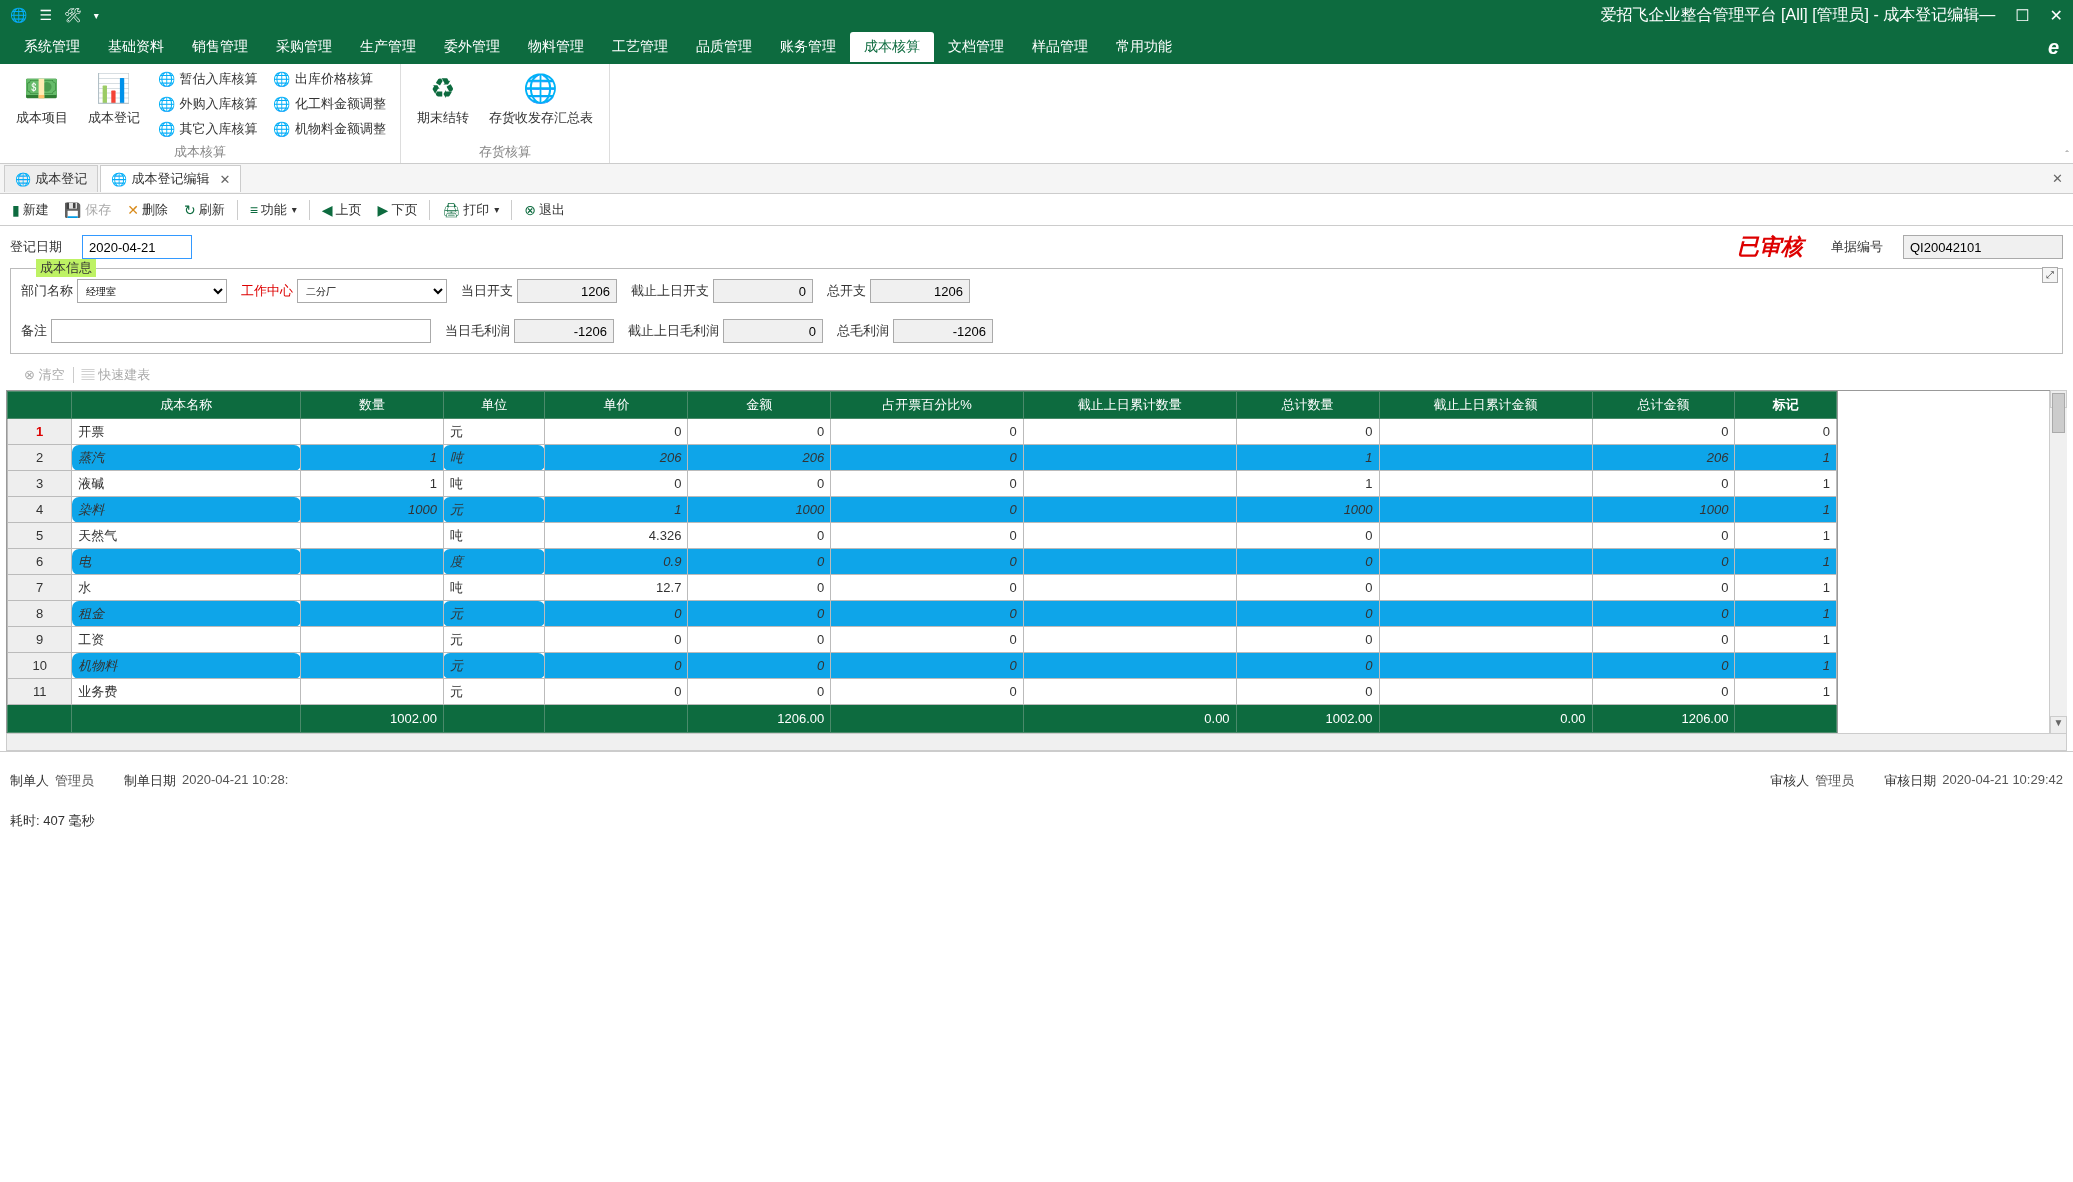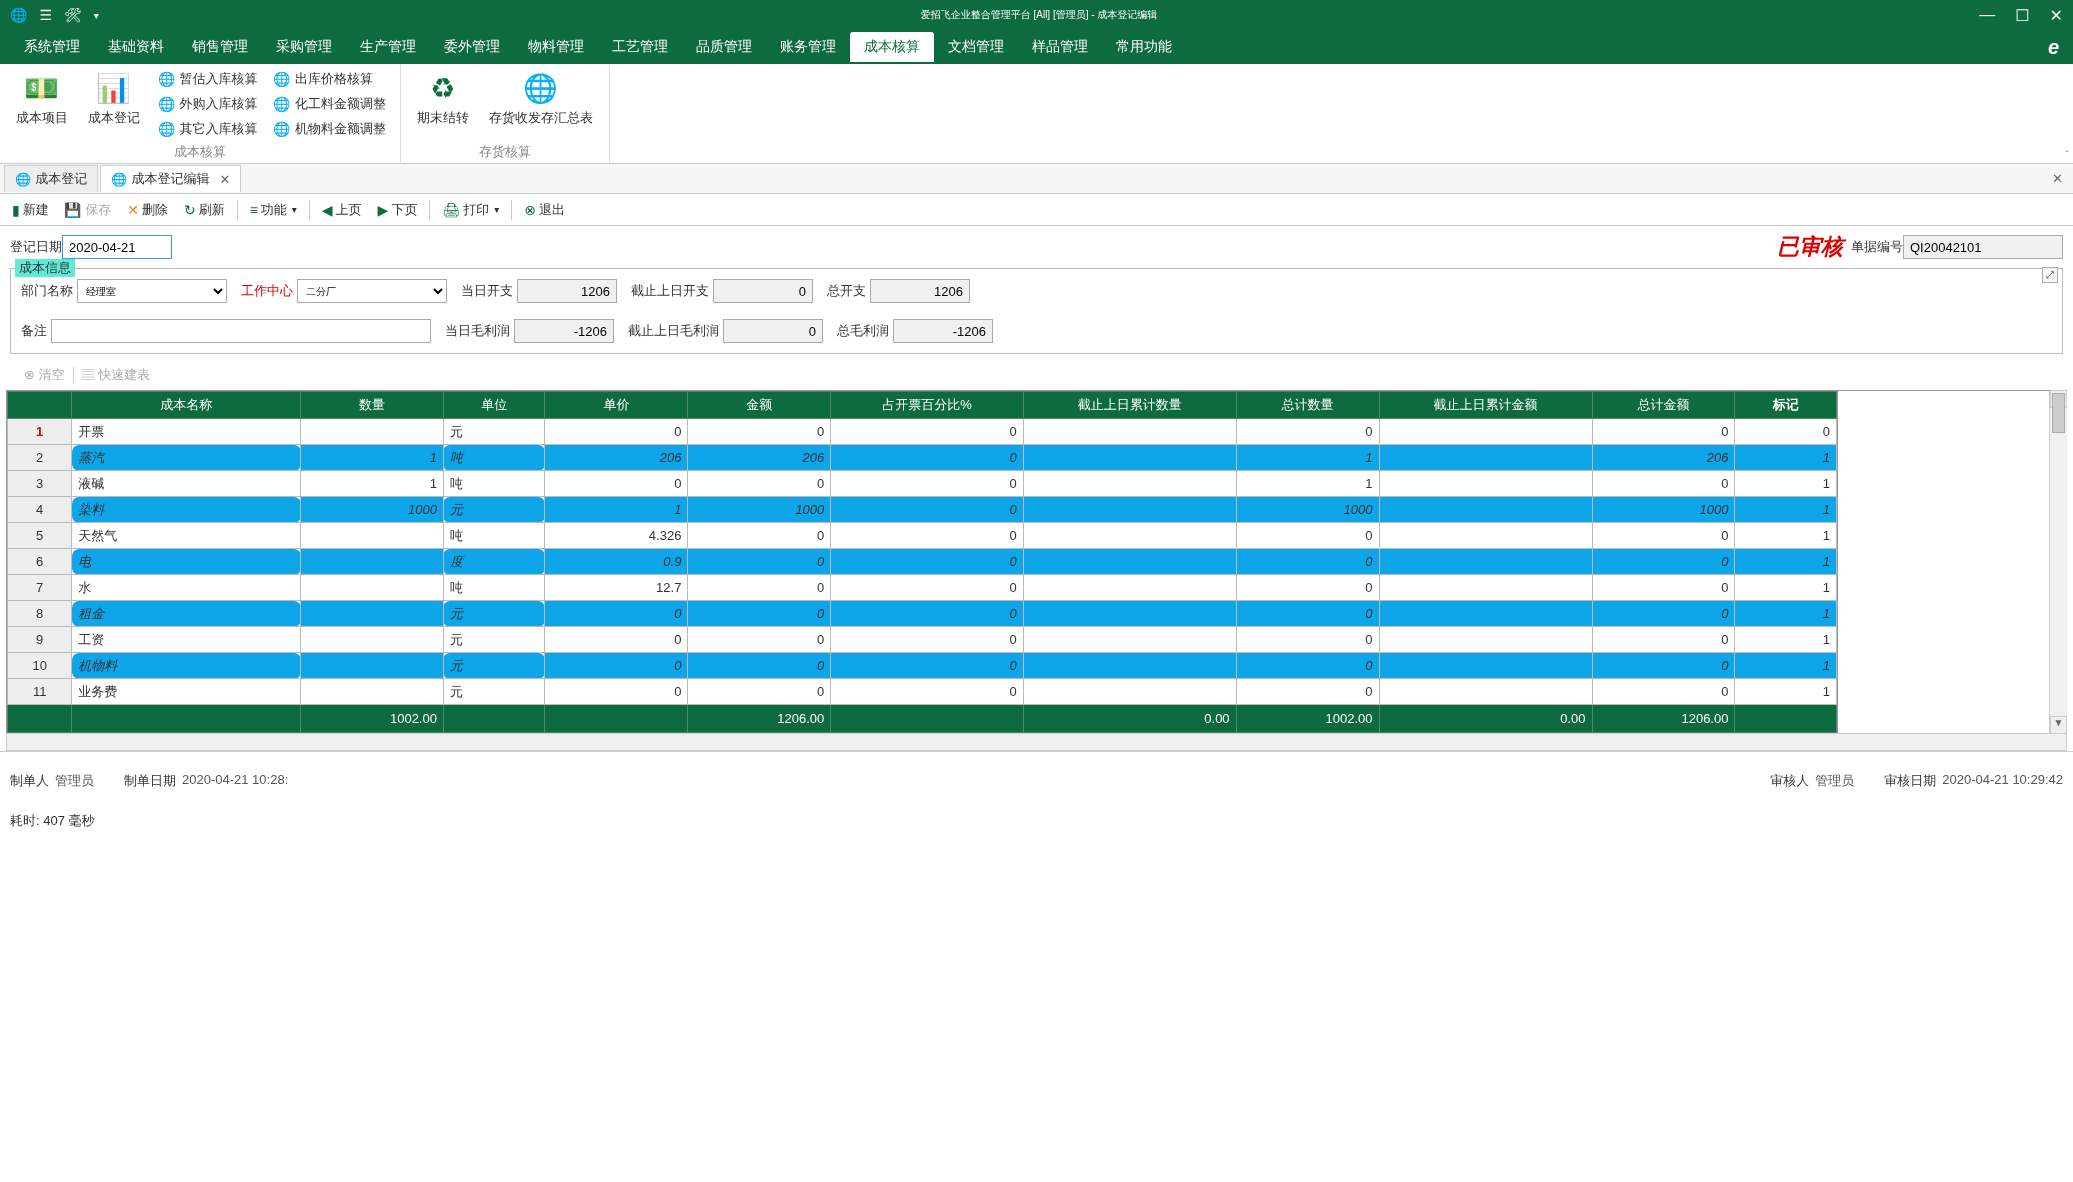--- a/index.html
+++ b/index.html
@@ -1,20 +1,20 @@
 <!DOCTYPE html>
 <html><head>
 <meta charset="utf-8">
 <style>
 * { box-sizing: border-box; margin: 0; padding: 0; }
 body { font-family: "Microsoft YaHei", Arial, sans-serif; font-size: 13px; background: #fff; color: #333; overflow: hidden; }
 .title-bar { background: #0d6b3f; color: #fff; height: 30px; display: flex; align-items: center; padding: 0 10px; }
 .title-bar .icons-left { display: flex; gap: 12px; align-items: center; }
 .title-bar .icons-left span { font-size: 14px; }
-.title-bar .title { flex: 1; text-align: center; font-size: 10px; }
+.title-bar .title { flex: 1; text-align: right; font-size: 16px; }
 .title-bar .win-controls { display: flex; gap: 20px; font-size: 16px; }
 .menu-bar { background: #0d6b3f; color: #fff; display: flex; align-items: center; height: 34px; padding: 0 10px; position: relative; }
 .menu-bar .menu-item { padding: 6px 14px; cursor: pointer; font-size: 14px; }
 .menu-bar .menu-item.active { background: #fff; color: #0d6b3f; border-radius: 3px 3px 0 0; }
 .menu-bar .ie-icon { position: absolute; right: 14px; font-size: 20px; font-weight: bold; font-style: italic; }
 .ribbon { background: #fff; border-bottom: 1px solid #ccc; display: flex; height: 100px; position: relative; }
 .ribbon-group { border-right: 1px solid #ddd; padding: 4px 10px 0; display: flex; flex-direction: column; }
 .ribbon-group .group-content { flex: 1; display: flex; align-items: flex-start; gap: 8px; }
 .ribbon-group .group-label { text-align: center; color: #888; font-size: 13px; padding: 2px 0; }
 .big-btn { display: flex; flex-direction: column; align-items: center; gap: 4px; padding: 4px 6px; cursor: pointer; }
@@ -31,29 +31,29 @@
 .tab .close { margin-left: 6px; color: #666; }
 .tabs-bar .tabs-close { margin-left: auto; padding: 0 6px; color: #666; cursor: pointer; }
 .toolbar { background: #fff; border-bottom: 1px solid #ccc; display: flex; align-items: center; height: 32px; padding: 0 6px; gap: 4px; }
 .tb-btn { display: flex; align-items: center; gap: 3px; padding: 3px 6px; cursor: pointer; font-size: 13px; }
 .tb-btn.disabled { color: #aaa; }
 .tb-btn .ico { font-size: 14px; }
 .tb-sep { width: 1px; height: 20px; background: #ccc; margin: 0 2px; }
 .ico-green { color: #0d6b3f; }
 .ico-orange { color: #d88a1a; }
 .form-area { padding: 6px 10px; }
-.form-row { display: flex; align-items: center; gap: 0; margin-bottom: 4px; }
+.form-row { display: flex; align-items: center; gap: 20px; margin-bottom: 4px; }
 .form-row label { font-size: 13px; }
 .form-input { border: 1px solid #aaa; height: 24px; padding: 0 6px; font-size: 13px; background: #fff; }
 .form-input.focused { border: 1px solid #3399ff; }
 .form-input.readonly { background: #f0f0f0; text-align: right; }
 .form-select { border: 1px solid #aaa; height: 24px; padding: 0 4px; font-size: 10px; background: #fff; }
 .approved-stamp { font-family: "KaiTi", serif; color: #d00; font-size: 22px; font-weight: bold; font-style: italic; margin-left: auto; margin-right: 8px; }
 .fieldset { border: 1px solid #bbb; padding: 10px; position: relative; margin-top: 6px; }
-.fieldset .legend { position: absolute; top: -10px; left: 4px; background: #5eead4; padding: 0 4px; font-size: 13px; }
+.fieldset .legend { position: absolute; top: -10px; left: 25px; background: #bef264; padding: 0 4px; font-size: 13px; }
 .fieldset .expand-btn { position: absolute; top: -2px; right: 4px; border: 1px solid #aaa; width: 16px; height: 16px; font-size: 10px; text-align: center; line-height: 14px; cursor: pointer; background: #f5f5f5;}
 .field-grid { display: flex; flex-wrap: wrap; gap: 8px 14px; align-items: center; }
 .field-pair { display: flex; align-items: center; gap: 4px; }
 .field-pair .red-label { color: #d00; }
 .sub-toolbar { display: flex; align-items: center; gap: 4px; padding: 6px 24px; color: #aaa; font-size: 13px; }
 .sub-toolbar .sep { width: 1px; height: 16px; background: #ccc; margin: 0 4px; }
 .grid-wrap { display: flex; border-top: 1px solid #999; border-left: 1px solid #999; margin: 0 6px; }
 .grid-main { flex: 1; overflow: auto; }
 .grid-gutter-right { width: 230px; border-left: 1px solid #999; background: #fff; position: relative; }
 .scroll-v { position: absolute; right: 0; top: 0; bottom: 0; width: 18px; background: #f0f0f0; border-left: 1px solid #ccc; }

